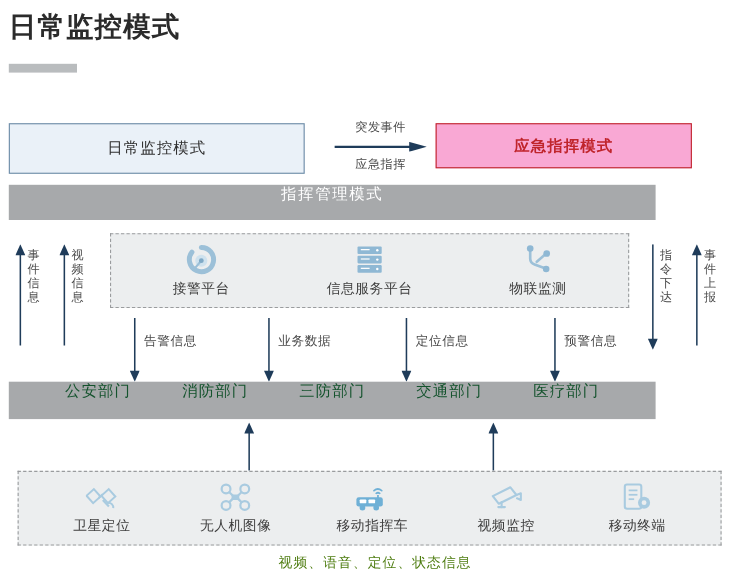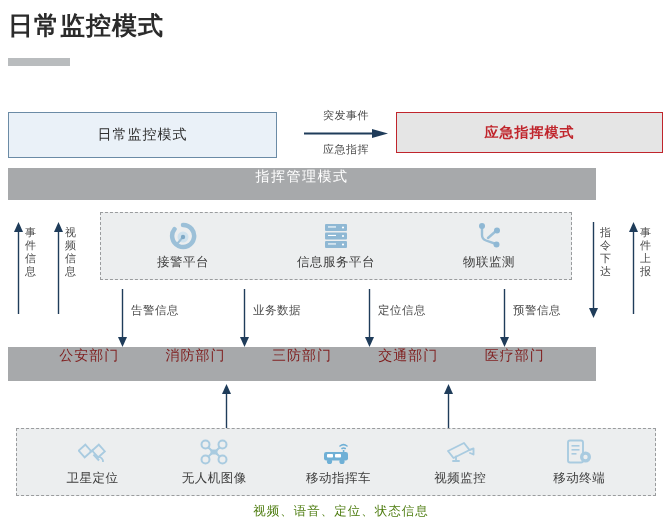--- a/index.html
+++ b/index.html
@@ -43,22 +43,22 @@
   }
   .mode-daily {
     left: 8px; top: 112px;
     width: 269px; height: 46px;
     background: #eaf1f8;
     border: 1px solid #6b8ba6;
     color: #2f2f2f;
   }
   .mode-emergency {
     left: 396px; top: 112px;
-    width: 267px; height: 41px;
-    background: #e5e5e5;
+    width: 233px; height: 41px;
+    background: #f9a8d4;
     border: 1px solid #c0252c;
     color: #c0252c;
     font-weight: bold;
   }
 
   
   .trans-wrap {
     position: absolute;
     left: 300px; top: 108px;
     width: 92px; height: 50px;
@@ -95,21 +95,21 @@
   .band-manage { top: 168px; height: 32px; }
 
   .band-depts {
     top: 347px; height: 34px;
     justify-content: space-around;
     padding: 0 28px;
   }
   .dept {
     font-size: 14px;
     letter-spacing: 1px;
-    color: #7f1d1d;
+    color: #14532d;
     white-space: nowrap;
   }
 
   
   .dashed-panel {
     position: absolute;
     background: #eceeef;
     border: 1px dashed #9a9c9e;
     display: flex;
     align-items: center;

